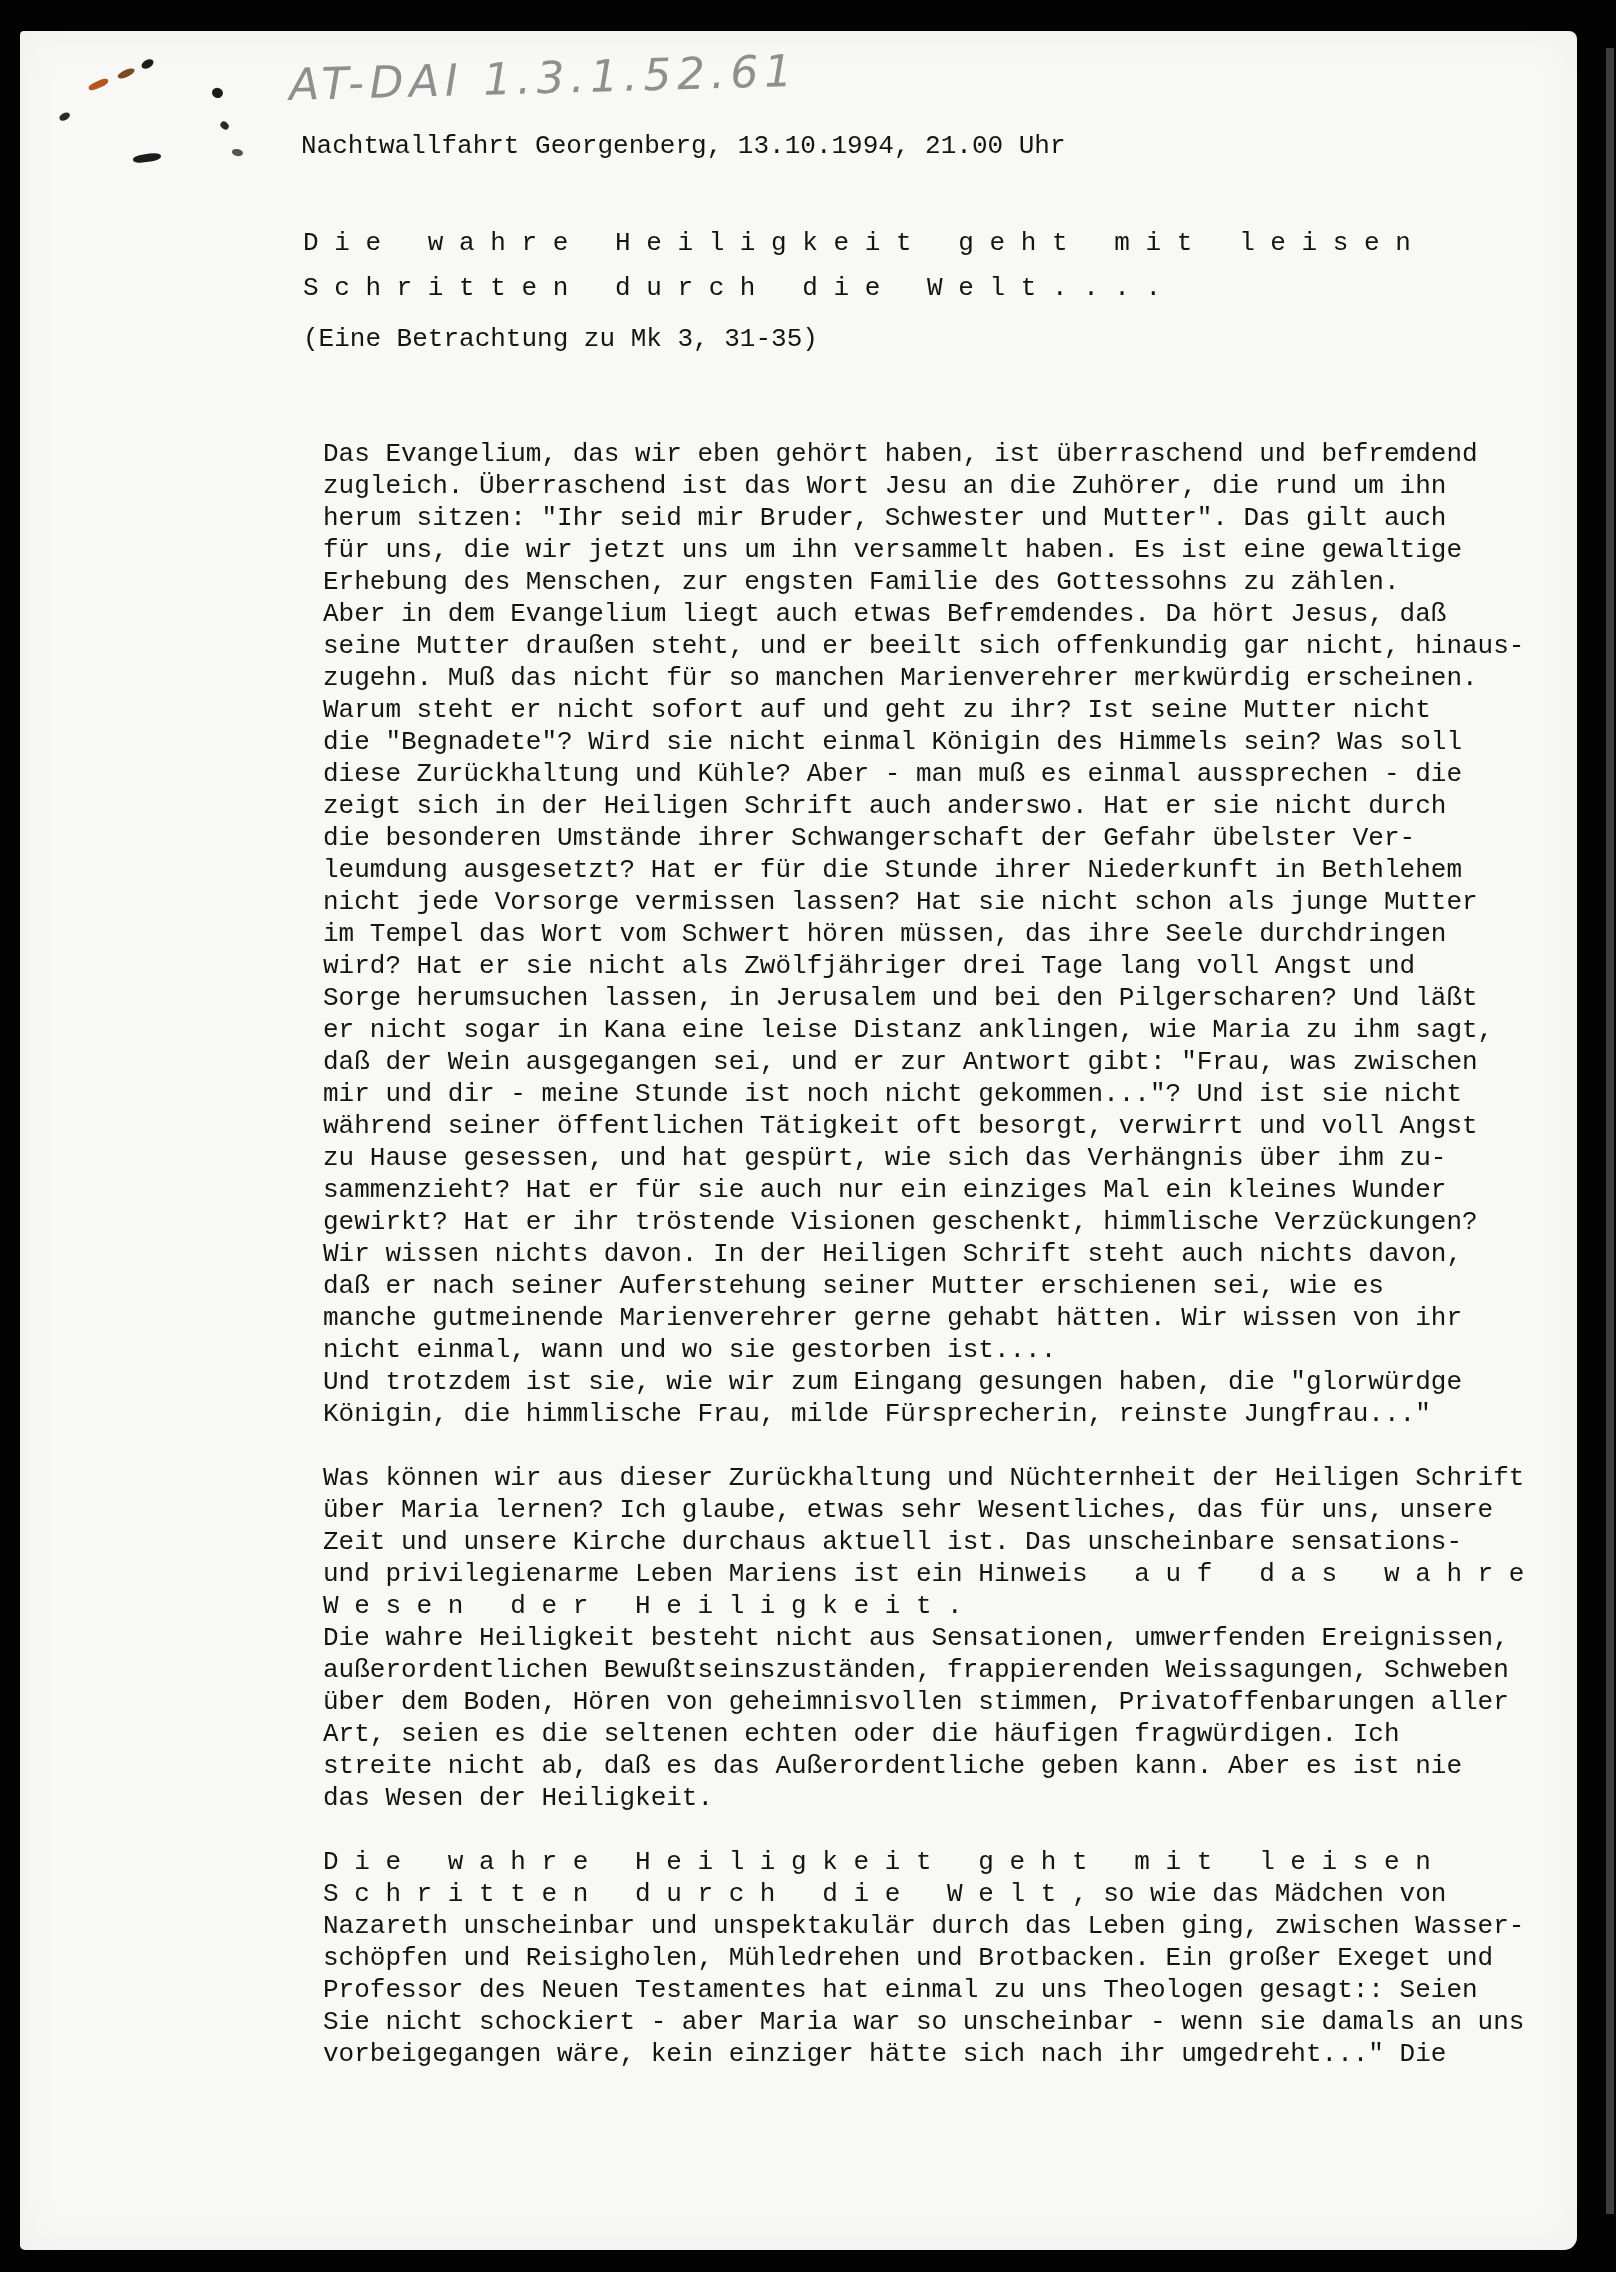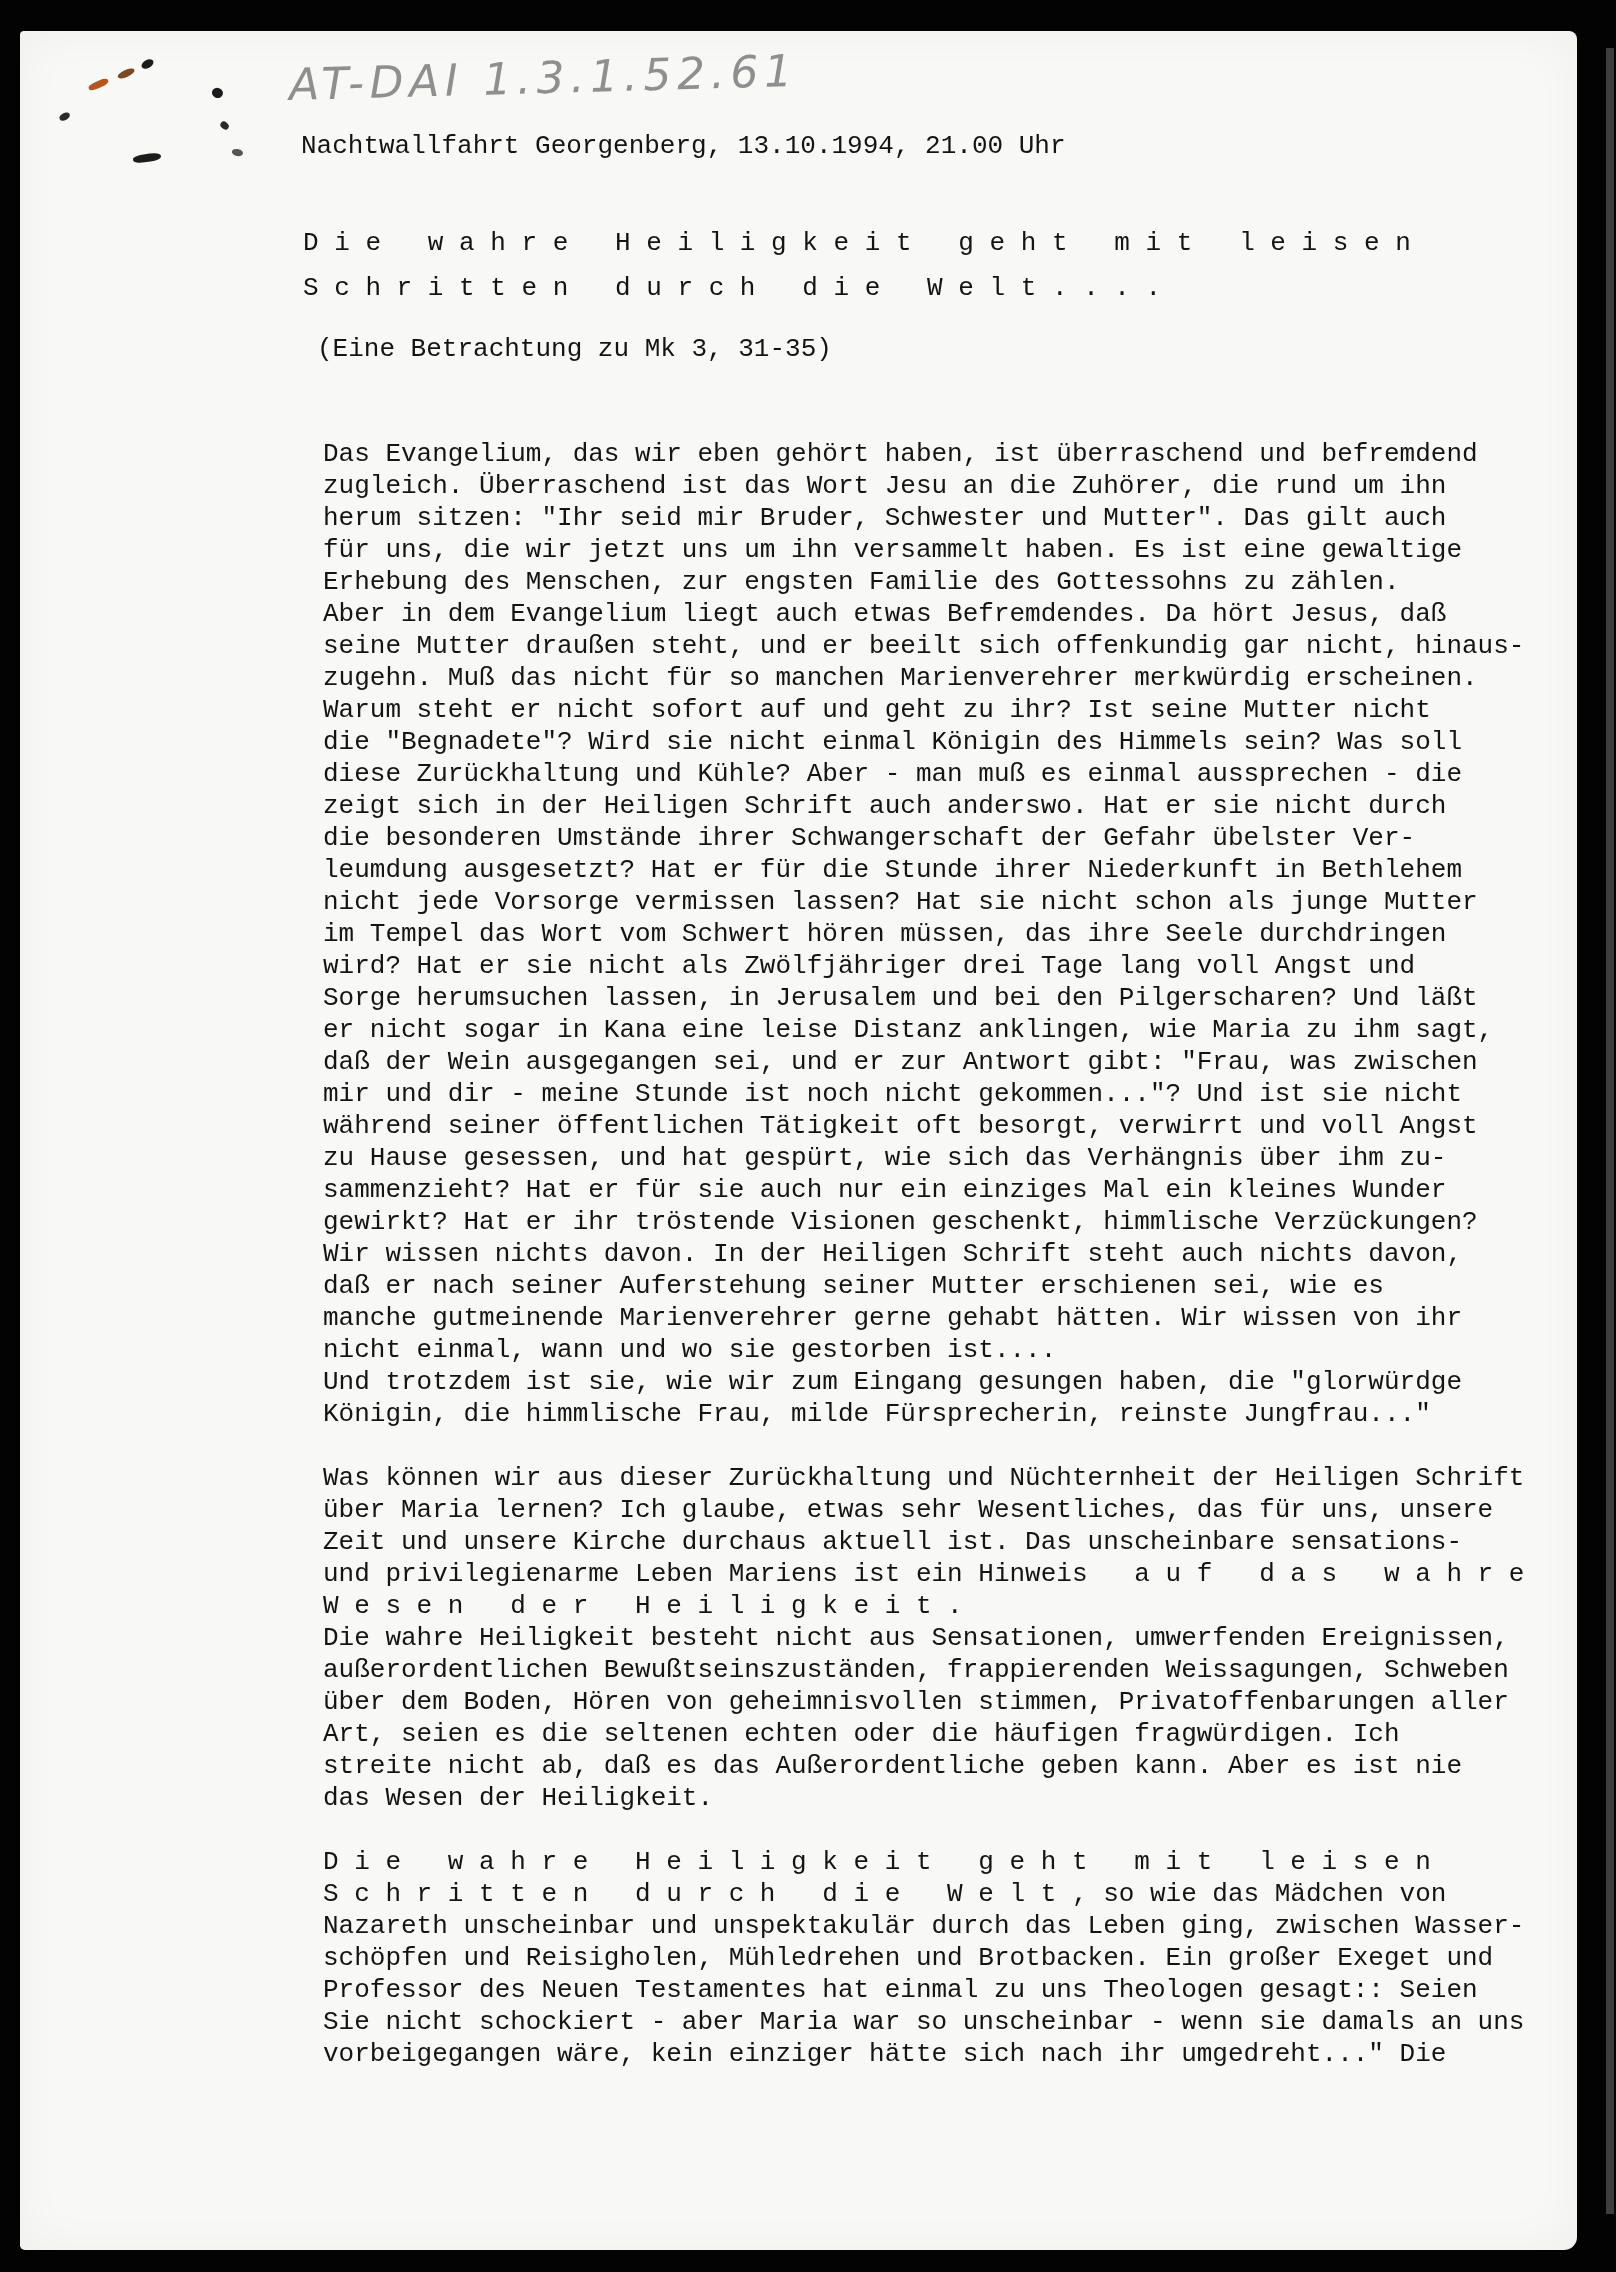--- a/index.html
+++ b/index.html
@@ -45,21 +45,21 @@
   .typed {
     position: absolute;
     color: var(--typewriter-ink, #141414);
     font-size: 26px;
     white-space: pre;
     line-height: 32px;
   }
   .header-line   { left: 281px; top: 99px; font-family: Liberation Mono, monospace; }
   .title-line-1  { left: 283px; top: 196px; }
   .title-line-2  { left: 283px; top: 241px; }
-  .subtitle-line { left: 283px; top: 302px; margin-left: 14px; }
+  .subtitle-line { left: 283px; top: 292px; }
   .body-text     { left: 283px; top: 407px; margin-left: 20px; }
   .speck { position: absolute; border-radius: 50%; }
 </style>
 </head>
 <body>
 
 <div class="scan">
   <div class="page">
 
     <div class="speck" style="left:39px;top:82px;width:11.3px;height:6.5px;background:#2a2a2a;transform:rotate(-28deg);"></div>

